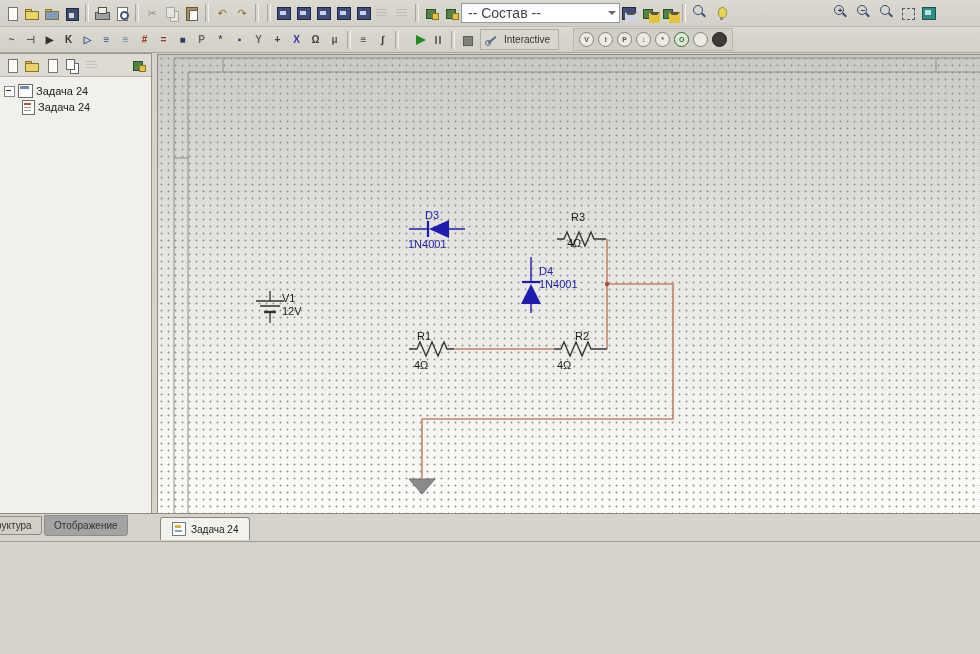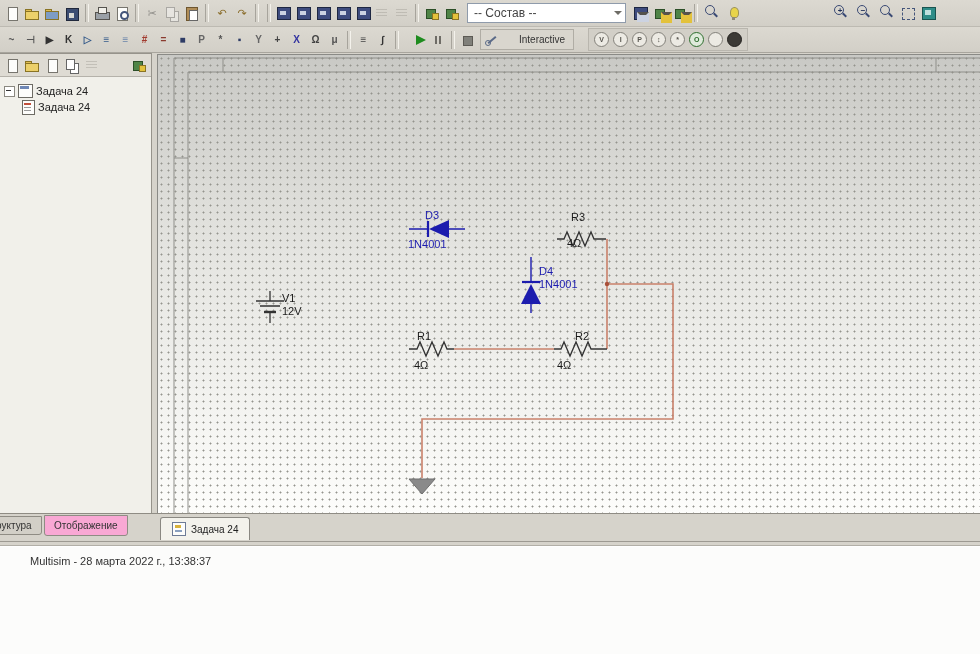--- a/index.html
+++ b/index.html
@@ -44,25 +44,25 @@
   .i-full::before{content:"";position:absolute;left:2px;top:2px;width:12px;height:11px;background:#2f8d88;border:1px solid #195450;}
   .i-full::after{content:"";position:absolute;left:5px;top:5px;width:6px;height:5px;background:#bfe0de;}
   .i-play::before{content:"";position:absolute;left:5px;top:3px;border-left:10px solid #1f8c1f;border-top:5px solid transparent;border-bottom:5px solid transparent;}
   .i-pause::before{content:"";position:absolute;left:5px;top:4px;width:2px;height:8px;background:#6e6c66;box-shadow:4px 0 0 #6e6c66;}
   .i-stop::before{content:"";position:absolute;left:4px;top:4px;width:8px;height:8px;background:#80807a;border:1px solid #5c5a54;}
   .i-wrench::before{content:"";position:absolute;left:3px;top:7px;width:10px;height:2px;background:#5a6a88;transform:rotate(-40deg);}
   .i-wrench::after{content:"";position:absolute;left:1px;top:8px;width:4px;height:4px;border:1.5px solid #5a6a88;border-radius:50%;}
   .i-probe{width:13px!important;height:13px!important;border:1px solid #83817a;border-radius:50%;background:#eceae3;font-size:7px!important;color:#55534d;}
   .i-probe.pg{border-color:#2e6e2e;background:#dfeadb;color:#2e6e2e;font-weight:bold;}
   .i-probe.pdark{background:#3c3a36;border-color:#24221f;}
-  .combo{display:flex;align-items:center;justify-content:space-between;width:148px;height:18px;margin:0 6px;
-         background:#fff;border:1px solid #8f9bab;padding:0 3px 0 6px;font-size:12px;color:#444;}
+  .combo{display:flex;align-items:center;justify-content:space-between;width:148px;height:18px;margin:0 0;
+         background:#fff;border:1px solid #8f9bab;padding:0 3px 0 6px;font-size:14px;color:#444;}
   .combo .arr{width:0;height:0;border:4px solid transparent;border-top-color:#6e6c66;margin-top:4px;}
   .car::after{content:"";position:absolute;right:-1px;top:7px;border:3px solid transparent;border-top-color:#55534d;}
-  .interactive-btn{display:flex;align-items:center;gap:18px;height:19px;padding:0 8px 0 3px;margin:12px 4px;
+  .interactive-btn{display:flex;align-items:center;gap:3px;height:19px;padding:0 8px 0 3px;margin:12px 4px;
          border:1px solid #b0ada5;background:#d9d6ce;font-size:10px;color:#333;}
   .pgroup{display:flex;align-items:center;gap:4px;border:1px solid #b9b6ae;background:#d2cfc7;
           padding:1px 5px;margin-left:10px;height:19px;}
   
   #panel{position:absolute;left:0;top:53px;width:151px;height:461px;background:#f1f0ea;
          border-right:1px solid #96938b;border-top:1px solid #96938b;}
   .ptitle{height:16px;display:flex;align-items:center;background:linear-gradient(#e3e0d8,#c9c6be);
           border-bottom:1px solid #aeaba3;font-size:10px;padding-left:2px;color:#333;}
   .ptitle .sp{flex:1;}
   .ptools{height:22px;display:flex;align-items:center;gap:2px;padding:0 3px;background:#dedbd3;border-bottom:1px solid #b5b2aa;}
@@ -75,21 +75,21 @@
   .t-root{width:13px;height:12px;background:#fdfdfb;border:1px solid #6d6b64;position:relative;}
   .t-root::before{content:"";position:absolute;left:1px;top:1px;width:9px;height:3px;background:#6f87b5;}
   .t-doc{width:11px;height:13px;background:#fdfdfb;border:1px solid #6d6b64;position:relative;}
   .t-doc::before{content:"";position:absolute;left:1px;top:2px;width:7px;height:2px;background:#c2503c;}
   .t-doc::after{content:"";position:absolute;left:1px;top:6px;width:7px;height:1px;background:#999;box-shadow:0 3px 0 #999;}
   
   #tabbar{position:absolute;left:0;top:513px;width:980px;height:27px;background:#d6d3cb;
           border-top:1px solid #8f8c84;border-bottom:1px solid #9d9a92;}
   .ptab{position:absolute;top:2px;height:17px;display:flex;align-items:center;padding:0 9px;font-size:10px;
         background:#d2cfc7;border:1px solid #8f8c84;border-radius:0 0 3px 3px;color:#333;}
-  .ptab.active{background:#f9a8d4;height:19px;top:1px;z-index:2;text-align:right;}
+  .ptab.active{background:#a3a3a3;height:19px;top:1px;z-index:2;text-align:right;}
   .doctab{position:absolute;left:160px;top:3px;height:22px;display:flex;align-items:center;gap:5px;
           padding:0 11px;font-size:10px;background:#f3f2ec;border:1px solid #8a8882;border-bottom:none;
           border-radius:3px 3px 0 0;color:#222;}
   .dt-ico{width:12px;height:12px;background:#fdfdfb;border:1px solid #6d7b96;position:relative;}
   .dt-ico::before{content:"";position:absolute;left:2px;top:2px;width:6px;height:3px;background:#d8b23c;}
   .dt-ico::after{content:"";position:absolute;left:2px;top:7px;width:7px;height:2px;background:#8aa0c0;}
   
   #canvas{position:absolute;left:157px;top:54px;width:823px;height:459px;
           border-left:1px solid #8a8a86;border-top:1px solid #8a8a86;
           background-image:radial-gradient(circle,#94948d 0.9px,rgba(0,0,0,0) 1.1px),
@@ -314,17 +314,14 @@
     </div>
     <div class="ptab active" style="left:44px;">
       <span>Отображение</span>
     </div>
     <div class="doctab">
       <span class="dt-ico"></span>
       <span>Задача 24</span>
     </div>
   </div>
 
-  <div id="bottompane">
-    <div id="statusline">Multisim  -  28 марта 2022 г., 13:38:37</div>
-  </div>
 
 </div>
 
 </body></html>

